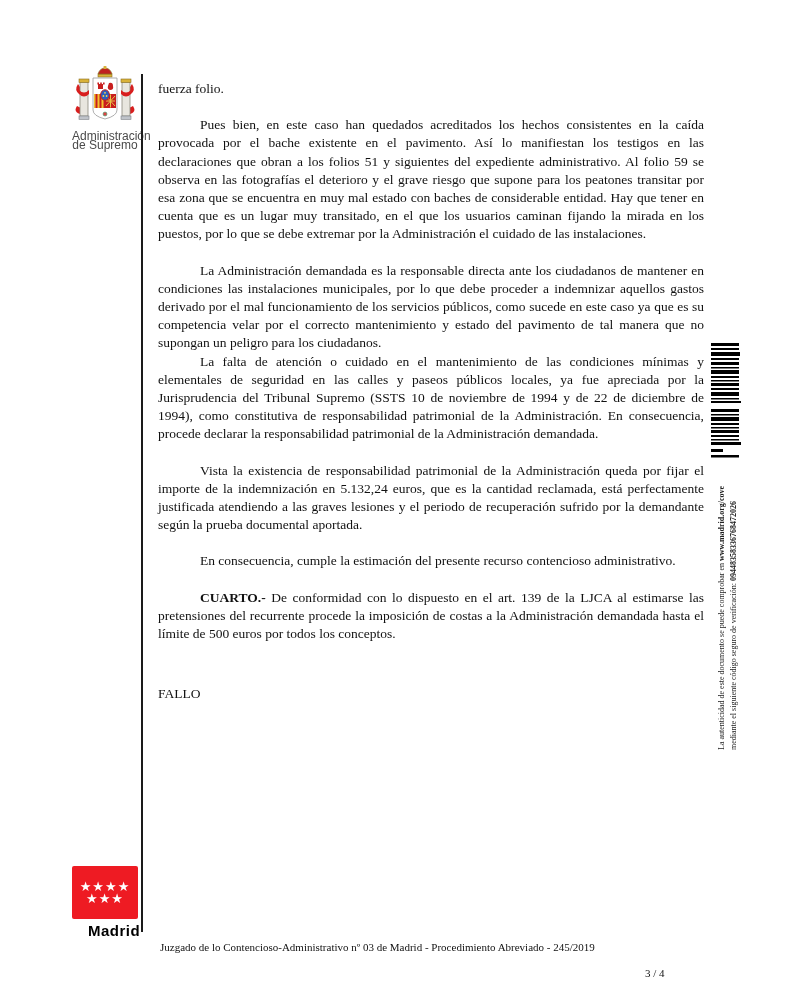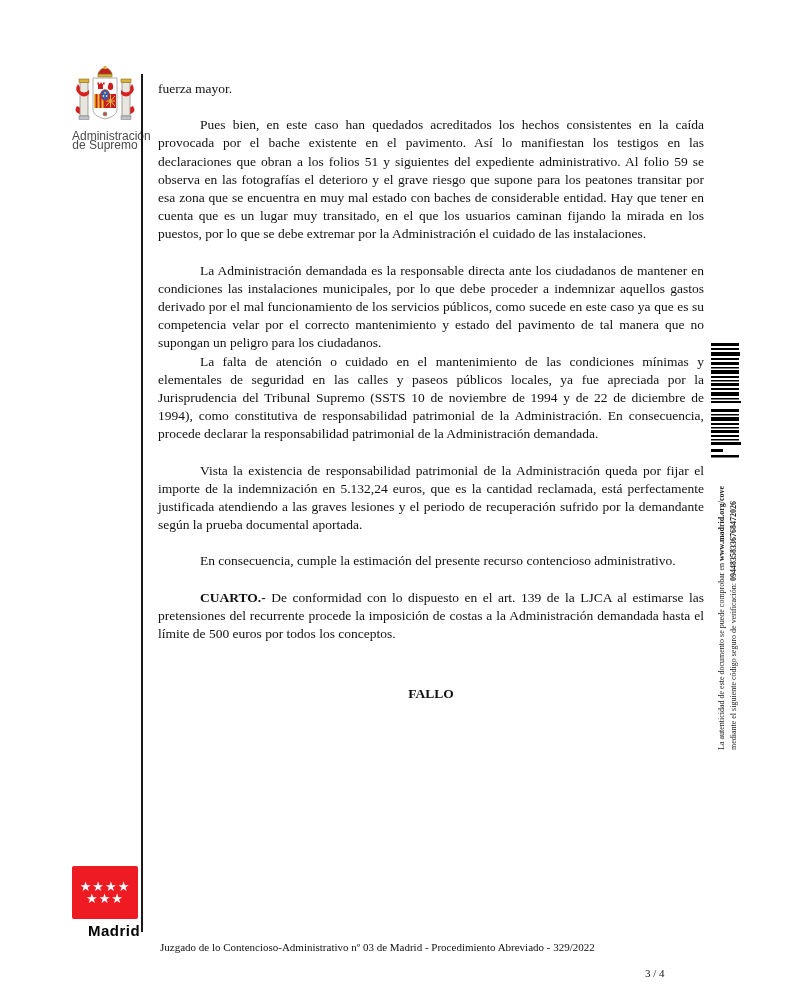--- a/index.html
+++ b/index.html
@@ -24,21 +24,21 @@
   .main{
     position:absolute;left:158px;top:80px;width:546px;
     font-size:13.5px;line-height:18.2px;text-align:justify;
   }
   .main p{margin:0;}
   .indent{text-indent:42px;}
   .gap{margin-top:18px !important;}
   .bold{font-weight:bold;margin-top:48px;}
   .fallo{
     margin-top:42px !important;
-    text-align:center;font-weight:bold;text-indent:0;
+    text-align:left;font-weight:normal;text-indent:0;
   }
   
   .barcode{position:absolute;left:710px;top:343px;}
   .side-text{
     position:absolute;left:578px;top:588px;width:300px;height:24px;
     transform:rotate(-90deg);
     font-size:8px;line-height:11.5px;color:#222;
     text-align:left;white-space:nowrap;
   }
   .side-text .strong{font-weight:bold;}
@@ -120,21 +120,21 @@
     </svg>
     <div class="coa-caption">
       <div>Administración</div>
       <div>de Supremo</div>
     </div>
   </div>
 
   <div class="divider"></div>
 
   <div class="main">
-    <p class="para">fuerza mayor.</p>
+    <p class="para">fuerza folio.</p>
     <p class="para indent gap">Pues bien, en este caso han quedados acreditados los hechos consistentes en la caída provocada por el bache existente en el pavimento. Así lo manifiestan los testigos en las declaraciones que obran a los folios 51 y siguientes del expediente administrativo. Al folio 59 se observa en las fotografías el deterioro y el grave riesgo que supone para los peatones transitar por esa zona que se encuentra en muy mal estado con baches de considerable entidad. Hay que tener en cuenta que es un lugar muy transitado, en el que los usuarios caminan fijando la mirada en los puestos, por lo que se debe extremar por la Administración el cuidado de las instalaciones.</p>
     <p class="para indent gap">La Administración demandada es la responsable directa ante los ciudadanos de mantener en condiciones las instalaciones municipales, por lo que debe proceder a indemnizar aquellos gastos derivado por el mal funcionamiento de los servicios públicos, como sucede en este caso ya que es su competencia velar por el correcto mantenimiento y estado del pavimento de tal manera que no supongan un peligro para los ciudadanos.</p>
     <p class="para indent">La falta de atención o cuidado en el mantenimiento de las condiciones mínimas y elementales de seguridad en las calles y paseos públicos locales, ya fue apreciada por la Jurisprudencia del Tribunal Supremo (SSTS 10 de noviembre de 1994 y de 22 de diciembre de 1994), como constitutiva de responsabilidad patrimonial de la Administración. En consecuencia, procede declarar la responsabilidad patrimonial de la Administración demandada.</p>
     <p class="para indent gap">Vista la existencia de responsabilidad patrimonial de la Administración queda por fijar el importe de la indemnización en 5.132,24 euros, que es la cantidad reclamada, está perfectamente justificada atendiendo a las graves lesiones y el periodo de recuperación sufrido por la demandante según la prueba documental aportada.</p>
     <p class="para indent gap">En consecuencia, cumple la estimación del presente recurso contencioso administrativo.</p>
     <p class="para indent gap"><span class="bold">CUARTO.-</span><span> De conformidad con lo dispuesto en el art. 139 de la LJCA al estimarse las pretensiones del recurrente procede la imposición de costas a la Administración demandada hasta el límite de 500 euros por todos los conceptos.</span></p>
     <p class="para fallo">FALLO</p>
   </div>
 
   <div class="barcode">
@@ -175,16 +175,16 @@
   </div>
 
   <div class="madrid-wrap">
     <div class="madrid-flag">
       <div class="star-row">★★★★</div>
       <div class="star-row">★★★</div>
     </div>
     <div class="madrid-label">Madrid</div>
   </div>
 
-  <div class="footer-line">Juzgado de lo Contencioso-Administrativo nº 03 de Madrid - Procedimiento Abreviado - 329/2022</div>
+  <div class="footer-line">Juzgado de lo Contencioso-Administrativo nº 03 de Madrid - Procedimiento Abreviado - 245/2019</div>
   <div class="page-num">3 / 4</div>
 
 </div>
 
 </body></html>

